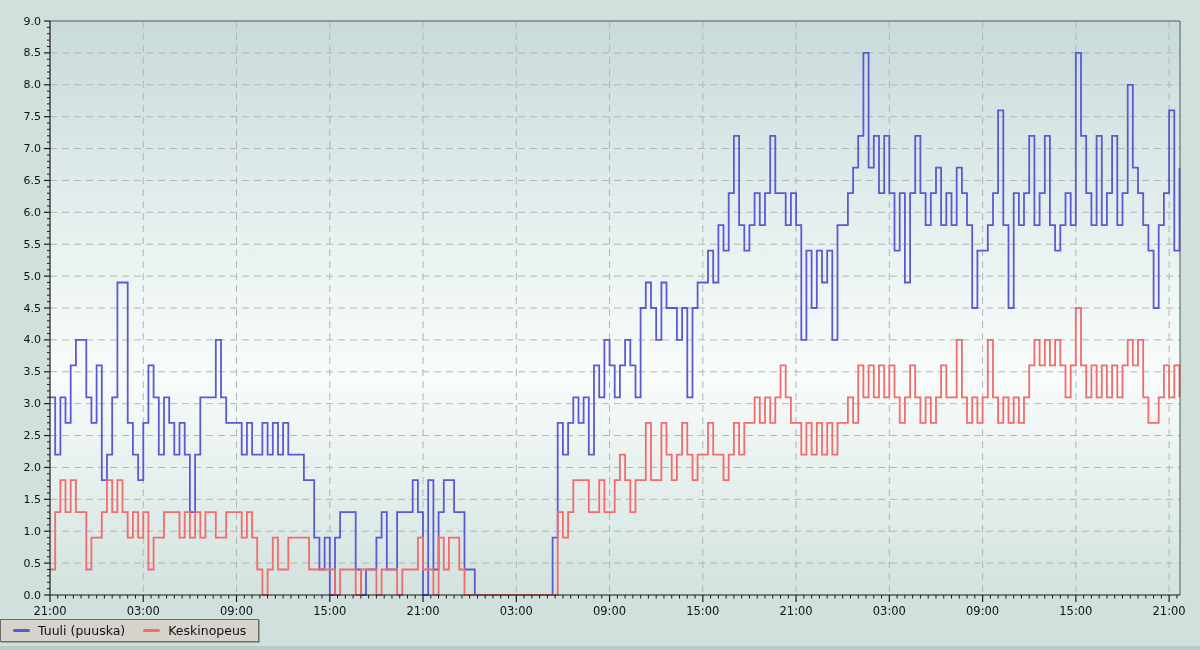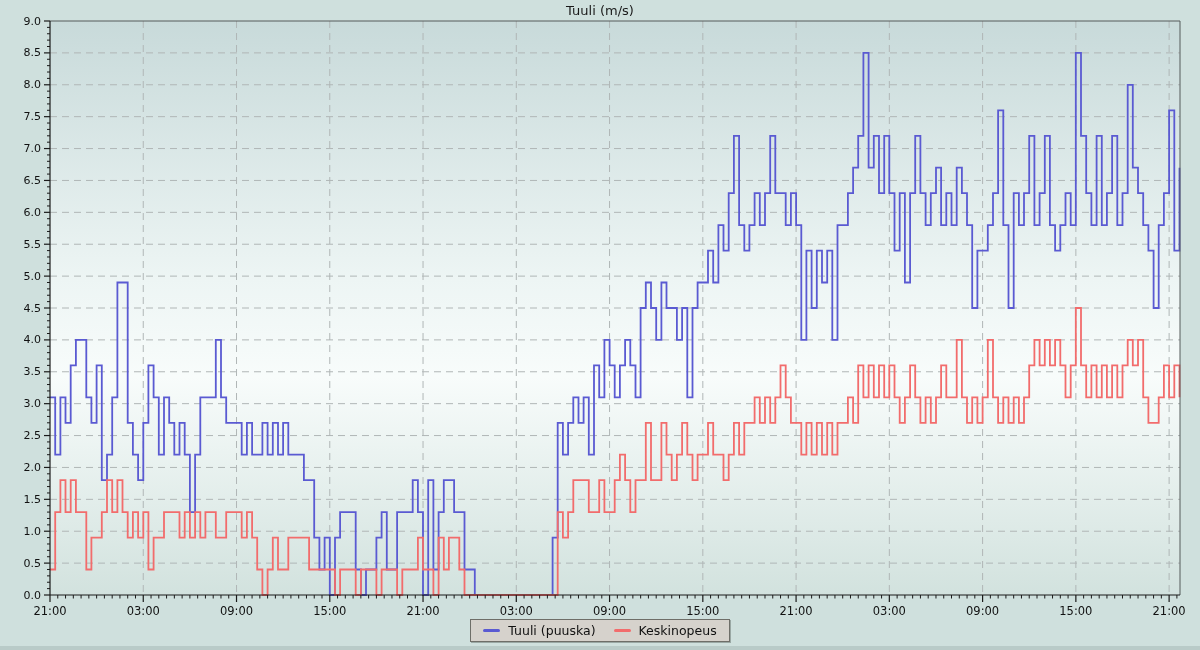--- a/index.html
+++ b/index.html
@@ -10,21 +10,21 @@
     overflow:hidden;
   }
   .page{position:relative;width:1200px;height:650px;}
   .chart-title{
     position:absolute;top:3px;left:0;width:1200px;
     text-align:center;font-size:13px;color:#1a1a1a;
   }
   svg{position:absolute;top:0;left:0;}
   .legend{
     position:absolute;top:619px;left:0;width:1200px;
-    display:flex;justify-content:center;
+    display:flex;
   }
   .legend-box{
     display:flex;align-items:center;gap:18px;
     background:#d6d2cc;border:1px solid #6e6e68;
     padding:3px 12px;box-shadow:1px 1px 0 #9aa8a4;
   }
   .legend-item{display:flex;align-items:center;gap:8px;font-size:12.5px;color:#111;}
   .swatch{display:inline-block;width:17px;height:3px;border-radius:2px;}
   .bottom-strip{
     position:absolute;left:0;top:646px;width:1200px;height:4px;
@@ -343,21 +343,20 @@
       <line x1="1106.946354883081" y1="595" x2="1106.946354883081" y2="598.5" stroke="#1a1a1a" stroke-width="1"></line>
       <line x1="1114.7180192572214" y1="595" x2="1114.7180192572214" y2="598.5" stroke="#1a1a1a" stroke-width="1"></line>
       <line x1="1122.4896836313617" y1="595" x2="1122.4896836313617" y2="598.5" stroke="#1a1a1a" stroke-width="1"></line>
       <line x1="1130.261348005502" y1="595" x2="1130.261348005502" y2="598.5" stroke="#1a1a1a" stroke-width="1"></line>
       <line x1="1138.0330123796423" y1="595" x2="1138.0330123796423" y2="598.5" stroke="#1a1a1a" stroke-width="1"></line>
       <line x1="1145.8046767537826" y1="595" x2="1145.8046767537826" y2="598.5" stroke="#1a1a1a" stroke-width="1"></line>
       <line x1="1153.576341127923" y1="595" x2="1153.576341127923" y2="598.5" stroke="#1a1a1a" stroke-width="1"></line>
       <line x1="1161.3480055020632" y1="595" x2="1161.3480055020632" y2="598.5" stroke="#1a1a1a" stroke-width="1"></line>
       <line x1="1176.8913342503438" y1="595" x2="1176.8913342503438" y2="598.5" stroke="#1a1a1a" stroke-width="1"></line>
     </svg>
-  <div class="chart-title">Tuuli (m/s)</div>
   <div class="legend">
     <div class="legend-box">
       <span class="legend-item">
         <span class="swatch" style="background: rgb(90, 90, 210);"></span>
         <span>Tuuli (puuska)</span>
       </span>
       <span class="legend-item">
         <span class="swatch" style="background: rgb(242, 108, 108);"></span>
         <span>Keskinopeus</span>
       </span>

